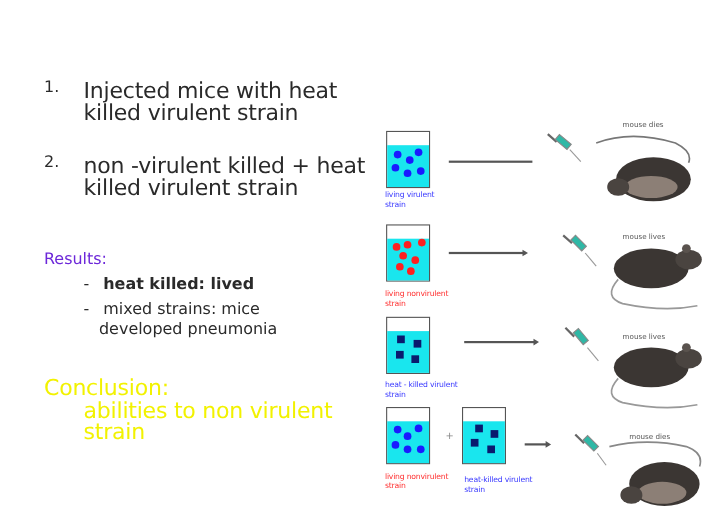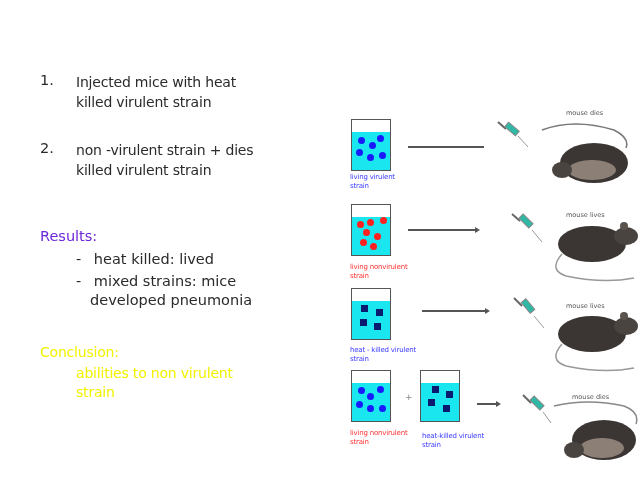--- a/index.html
+++ b/index.html
@@ -1,21 +1,21 @@
 <!DOCTYPE html>
 <html><head>
 <meta charset="utf-8">
 <style>
   html, body { margin: 0; padding: 0; }
   body {
     width: 640px; height: 479px; background: #ffffff; position: relative; overflow: hidden;
     font-family: "DejaVu Sans", sans-serif;
   }
   .abs { position: absolute; }
-  .txt { font-size: 14px; color: #2a2a2a; line-height: 20px; letter-spacing: -0.2px; }
+  .txt { font-size: 20px; color: #2a2a2a; line-height: 20px; letter-spacing: -0.2px; }
   .num { position: absolute; font-size: 14.5px; color: #2a2a2a; }
   .yellow { color: #f2f200; }
   .results-label { font-size: 14.5px; color: #6d28d9; }
   .bullet { font-size: 14.5px; color: #2a2a2a; line-height: 19px; }
   .beaker {
     position: absolute; width: 40px; height: 52px; border: 1.5px solid #555; background: #fff;
     box-sizing: border-box;
   }
   .beaker .liquid { position: absolute; left: 0; right: 0; bottom: 0; height: 38px; background: #19e6ee; }
   .dot { position: absolute; width: 7px; height: 7px; border-radius: 50%; }
@@ -37,28 +37,28 @@
 
 <div>
   <span class="num" style="left:40px; top:72px;">1.</span>
   <div class="abs txt" style="left:76px; top:72px;">
     <div>Injected mice with heat</div>
     <div>killed virulent strain</div>
   </div>
 
   <span class="num" style="left:40px; top:140px;">2.</span>
   <div class="abs txt" style="left:76px; top:140px;">
-    <div>non -virulent strain  +  dies</div>
+    <div>non -virulent killed  +  heat</div>
     <div>killed virulent strain</div>
   </div>
 
   <div class="abs results-label" style="left:40px; top:228px;">Results:</div>
   <div class="abs bullet" style="left:76px; top:250px;">
     <span>-</span>
-    <span style="margin-left:8px;">heat killed:  lived</span>
+    <span style="margin-left:8px;font-weight:bold;">heat killed:  lived</span>
   </div>
   <div class="abs bullet" style="left:76px; top:272px;">
     <span>-</span>
     <span style="margin-left:8px;">mixed strains:  mice</span>
   </div>
   <div class="abs bullet" style="left:90px; top:291px;">developed pneumonia</div>
 
   <div class="abs txt yellow" style="left:40px; top:342px;">Conclusion:</div>
   <div class="abs txt yellow" style="left:76px; top:364px; line-height:19px;">
     <div>abilities to non virulent</div>

